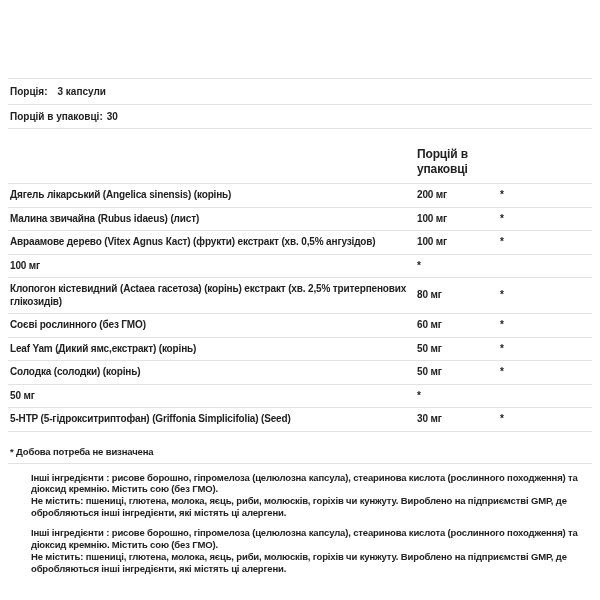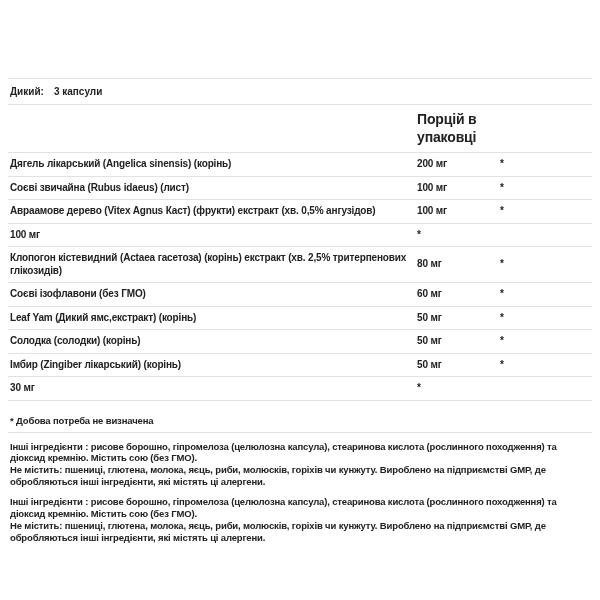--- a/index.html
+++ b/index.html
@@ -29,61 +29,65 @@
     display: grid;
     grid-template-columns: 1fr 83px 94px;
     align-items: center;
     border-bottom: 1px solid #e2e2e2;
     font-size: 10px;
     line-height: 1.25;
     letter-spacing: -0.15px;
   }
   .grid-row .cell { padding: 5px 2px; }
   .grid-row .cell.name { padding-right: 8px; }
-  .header-row { font-size: 14px; }
+  .header-row { font-size: 12px; margin-top: 12px; }
   .header-row .cell { padding: 6px 2px; }
 
   .footnote-row {
     padding: 6px 2px;
     font-size: 9.5px;
     letter-spacing: -0.15px;
     border-bottom: 1px solid #e2e2e2;
     margin-top: 8px;
   }
 
-  .paras { padding: 8px 2px 0 2px; }
+  .paras { padding: 8px 2px 0 2px; margin-left: 21px; }
   .para-block { margin-top: 8px; font-size: 9.5px; line-height: 1.26; letter-spacing: -0.15px; }
   .para-block:first-child { margin-top: 0; }
 </style>
 </head>
 <body>
 
 <div class="panel">
 
   <div class="hline"></div>
 
   <div class="info-row">
-    <span class="lbl">Дикий:</span>
+    <span class="lbl">Порція:</span>
     <span class="val">3 капсули</span>
   </div>
 
+  <div class="info-row second">
+    <span class="lbl">Порцій в упаковці:</span>
+    <span class="val">30</span>
+  </div>
 
   <div class="grid-row header-row">
     <div class="cell name"></div>
     <div class="cell amt">Порцій в упаковці</div>
   </div>
 
   <div class="grid-row">
     <div class="cell name">Дягель лікарський (Angelica sinensis) (корінь)</div>
     <div class="cell amt">200 мг</div>
     <div class="cell dv">*</div>
   </div>
 
   <div class="grid-row">
-    <div class="cell name">Соєві звичайна (Rubus idaeus) (лист)</div>
+    <div class="cell name">Малина звичайна (Rubus idaeus) (лист)</div>
     <div class="cell amt">100 мг</div>
     <div class="cell dv">*</div>
   </div>
 
   <div class="grid-row">
     <div class="cell name">Авраамове дерево (Vitex Agnus Каст) (фрукти) екстракт (хв. 0,5% ангузідов)</div>
     <div class="cell amt">100 мг</div>
     <div class="cell dv">*</div>
   </div>
 
@@ -92,44 +96,44 @@
     <div class="cell dv">*</div>
   </div>
 
   <div class="grid-row">
     <div class="cell name">Клопогон кістевидний (Actaea гасетоза) (корінь) екстракт (хв. 2,5% тритерпенових глікозидів)</div>
     <div class="cell amt">80 мг</div>
     <div class="cell dv">*</div>
   </div>
 
   <div class="grid-row">
-    <div class="cell name">Соєві ізофлавони (без ГМО)</div>
+    <div class="cell name">Соєві рослинного (без ГМО)</div>
     <div class="cell amt">60 мг</div>
     <div class="cell dv">*</div>
   </div>
 
   <div class="grid-row">
     <div class="cell name">Leaf Yam (Дикий ямс,екстракт) (корінь)</div>
     <div class="cell amt">50 мг</div>
     <div class="cell dv">*</div>
   </div>
 
   <div class="grid-row">
     <div class="cell name">Солодка (солодки) (корінь)</div>
     <div class="cell amt">50 мг</div>
     <div class="cell dv">*</div>
   </div>
 
   <div class="grid-row">
-    <div class="cell name">Імбир (Zingiber лікарський) (корінь)</div>
     <div class="cell amt">50 мг</div>
     <div class="cell dv">*</div>
   </div>
 
   <div class="grid-row">
+    <div class="cell name">5-HTP (5-гідрокситриптофан) (Griffonia Simplicifolia) (Seed)</div>
     <div class="cell amt">30 мг</div>
     <div class="cell dv">*</div>
   </div>
 
   <div class="footnote-row">* Добова потреба не визначена</div>
 
   <div class="paras">
     <div class="para-block">
       <div>Інші інгредієнти : рисове борошно, гіпромелоза (целюлозна капсула), стеаринова кислота (рослинного походження) та діоксид кремнію. Містить сою (без ГМО).</div>
       <div>Не містить: пшениці, глютена, молока, яєць, риби, молюсків, горіхів чи кунжуту. Вироблено на підприємстві GMP, де обробляються інші інгредієнти, які містять ці алергени.</div>

